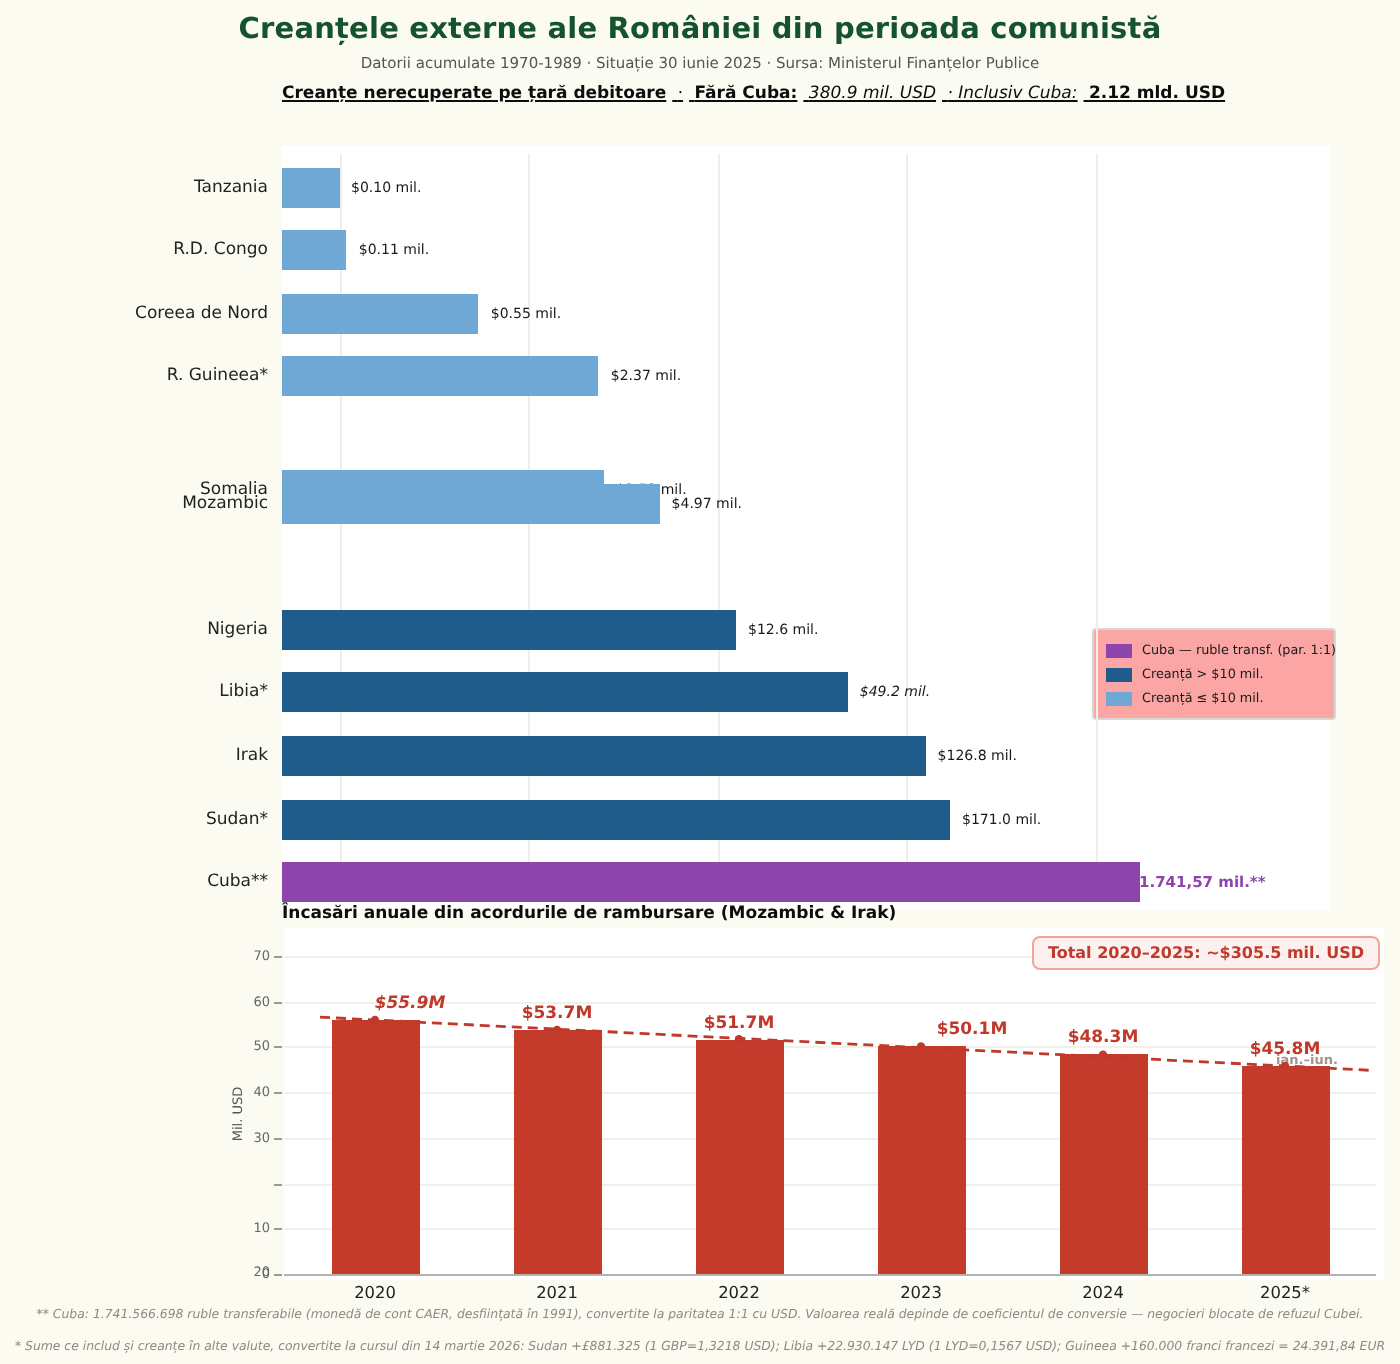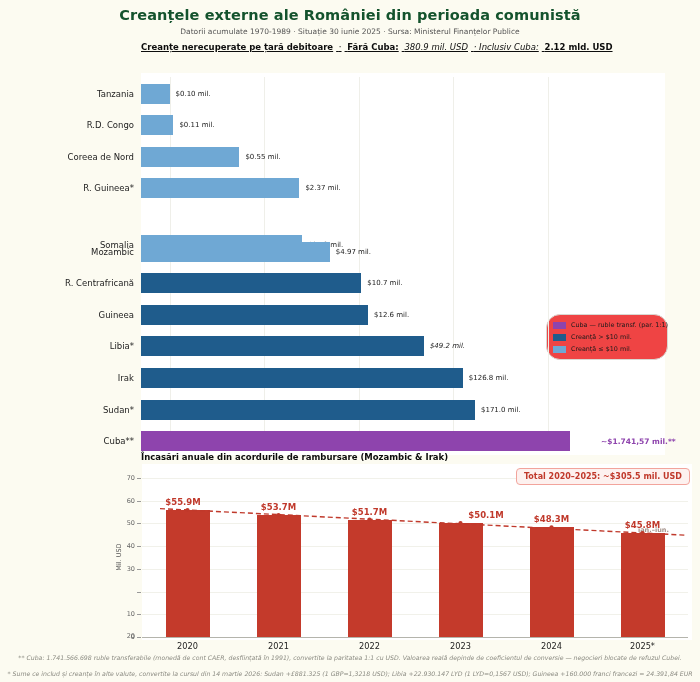--- a/index.html
+++ b/index.html
@@ -23,22 +23,22 @@
   #plot1{position:absolute;left:141px;top:73px;width:524px;height:382px;background:#ffffff;}
   .vgrid{position:absolute;top:4px;bottom:4px;width:1px;background:#efefe9;}
   .c1row{position:absolute;left:0;width:100%;height:20px;}
   .c1cat{position:absolute;right:calc(100% + 7px);top:50%;transform:translateY(-50%);
          width:120px;text-align:right;font-size:8.5px;color:#222;white-space:nowrap;}
   .c1bar{position:absolute;left:0;top:0;height:100%;}
   .c1val{position:absolute;top:50%;transform:translateY(-50%);
          font-size:7px;color:#1a1a1a;white-space:nowrap;}
   .c1val.purple{color:#8e44ad;font-weight:bold;font-size:7.5px;}
   
-  #legend1{position:absolute;left:405px;top:241px;width:122px;background:#ef4444;
-           border:1px solid #d8d8d2;border-radius:14px;padding:4px 6px;box-sizing:border-box;}
+  #legend1{position:absolute;left:405px;top:241px;width:122px;background:#fca5a5;
+           border:1px solid #d8d8d2;border-radius:2px;padding:4px 6px;box-sizing:border-box;}
   .lrow{display:flex;align-items:center;height:12px;}
   .lswatch{width:13px;height:7px;margin-right:5px;flex:0 0 auto;}
   .ltext{font-size:6.4px;color:#1a1a1a;white-space:nowrap;}
   
   #chart2{position:absolute;left:0;top:452px;width:700px;height:200px;}
   .c2title{position:absolute;left:141px;top:0px;font-size:8.5px;font-weight:bold;color:#0d0d0d;white-space:nowrap;}
   .p2bg{position:absolute;left:142px;top:12px;width:550px;height:176px;background:#ffffff;}
   .hgrid{position:absolute;left:142px;width:546px;height:1px;background:#f1f1ea;}
   .baseline{position:absolute;left:142px;width:546px;height:1px;background:#b4b4ac;z-index:2;}
   .yt{position:absolute;left:101px;width:34px;text-align:right;font-size:6.5px;color:#666;}
@@ -116,27 +116,22 @@
     <div class="c1row" style="top: 136.9px; margin-top: 25px;">
       <span class="c1cat">Somalia</span>
       <div class="c1bar" style="width: 161.1px; background: rgb(111, 168, 212);"></div>
       <span class="c1val" style="left: 167.1px;">$2.53 mil.</span>
     </div>
     <div class="c1row" style="top: 168.5px;">
       <span class="c1cat">Mozambic</span>
       <div class="c1bar" style="width: 188.8px; background: rgb(111, 168, 212);"></div>
       <span class="c1val" style="left: 194.8px;">$4.97 mil.</span>
     </div>
-    <div class="c1row" style="top: 200.1px;">
-      <span class="c1cat">R. Centrafricană</span>
-      <div class="c1bar" style="width: 220.3px; background: rgb(31, 92, 140);"></div>
-      <span class="c1val" style="left: 226.3px;">$10.7 mil.</span>
-    </div>
     <div class="c1row" style="top: 231.7px;">
-      <span class="c1cat">Guineea</span>
+      <span class="c1cat">Nigeria</span>
       <div class="c1bar" style="width: 227px; background: rgb(31, 92, 140);"></div>
       <span class="c1val" style="left: 233px;">$12.6 mil.</span>
     </div>
     <div class="c1row" style="top: 263.3px;">
       <span class="c1cat">Libia*</span>
       <div class="c1bar" style="width: 282.9px; background: rgb(31, 92, 140);"></div>
       <span class="c1val" style="left: 288.9px; font-style: italic;">$49.2 mil.</span>
     </div>
     <div class="c1row" style="top: 294.9px;">
       <span class="c1cat">Irak</span>
@@ -144,21 +139,21 @@
       <span class="c1val" style="left: 327.8px;">$126.8 mil.</span>
     </div>
     <div class="c1row" style="top: 326.5px;">
       <span class="c1cat">Sudan*</span>
       <div class="c1bar" style="width: 334px; background: rgb(31, 92, 140);"></div>
       <span class="c1val" style="left: 340px;">$171.0 mil.</span>
     </div>
     <div class="c1row" style="top: 358.1px;">
       <span class="c1cat">Cuba**</span>
       <div class="c1bar" style="width: 429.3px; background: rgb(142, 68, 173);"></div>
-      <span class="c1val purple" style="left: 460px;">~$1.741,57 mil.**</span>
+      <span class="c1val purple" style="left: 417px;">~$1.741,57 mil.**</span>
     </div>
   </div>
 
 <div id="chart2">
   <div class="c2title">Încasări anuale din acordurile de rambursare (Mozambic &amp; Irak)</div>
   <div class="p2bg"></div>
   <div class="ylab">Mil. USD</div>
   <div class="c2box">Total 2020–2025: ~$305.5 mil. USD</div>
 <div class="ytm" style="top: 185px;"></div>
     <span class="yt" style="top: 181px;">0</span>
@@ -179,21 +174,21 @@
     <span class="yt" style="top: 67.4px;">50</span>
     <div class="hgrid" style="top: 48.7px;"></div>
     <div class="ytm" style="top: 48.7px;"></div>
     <span class="yt" style="top: 44.7px;">60</span>
     <div class="hgrid" style="top: 26px;"></div>
     <div class="ytm" style="top: 26px;"></div>
     <span class="yt" style="top: 22px;">70</span>
     <div class="baseline" style="top: 185px;"></div>
     <span class="c2note" style="left: 638px; top: 74px;">ian.–iun.</span>
     <div class="c2bar" style="left: 165.5px; top: 58px; height: 127px; background: rgb(196, 58, 43);"></div>
-    <span class="c2val" style="left: 151px; top: 45px;">$55.9M</span>
+    <span class="c2val" style="left: 173px; top: 45px; font-style: italic;">$55.9M</span>
     <span class="c2x" style="left: 155.5px; text-align: center;">2020</span>
     <div class="c2bar" style="left: 256.5px; top: 63px; height: 122px; background: rgb(196, 58, 43);"></div>
     <span class="c2val" style="left: 246.5px; top: 50px;">$53.7M</span>
     <span class="c2x" style="left: 246.5px;">2021</span>
     <div class="c2bar" style="left: 347.5px; top: 67.6px; height: 117.4px; background: rgb(196, 58, 43);"></div>
     <span class="c2val" style="left: 337.5px; top: 54.6px;">$51.7M</span>
     <span class="c2x" style="left: 337.5px;">2022</span>
     <div class="c2bar" style="left: 438.5px; top: 71.2px; height: 113.8px; background: rgb(196, 58, 43);"></div>
     <span class="c2val" style="left: 454px; top: 58.2px;">$50.1M</span>
     <span class="c2x" style="left: 428.5px;">2023</span>

